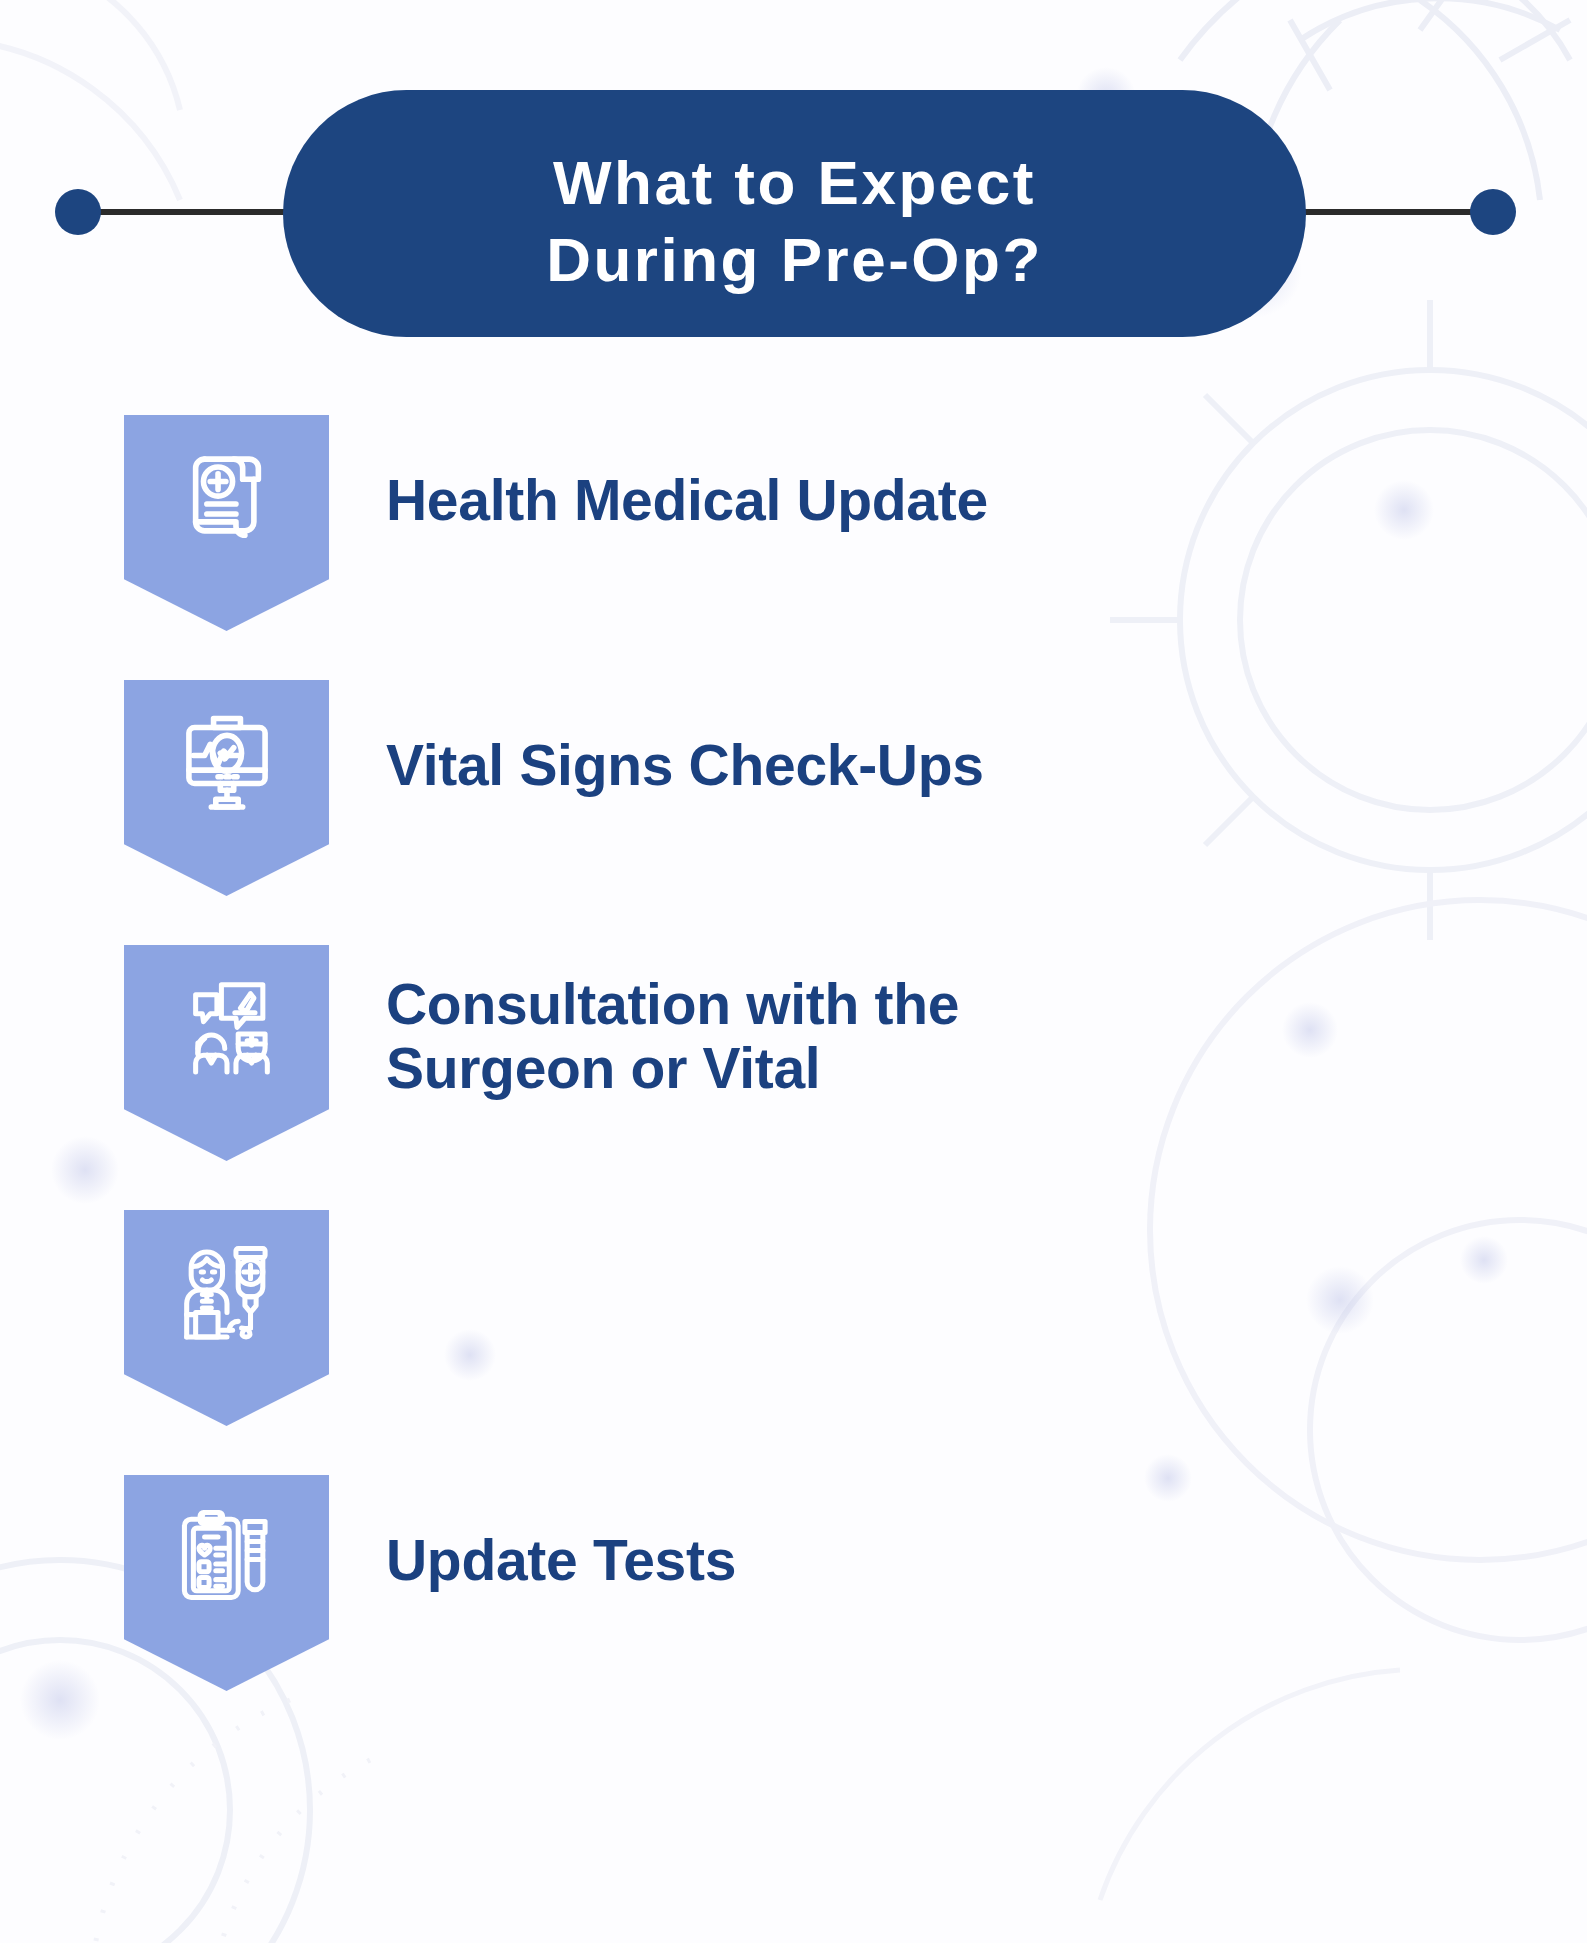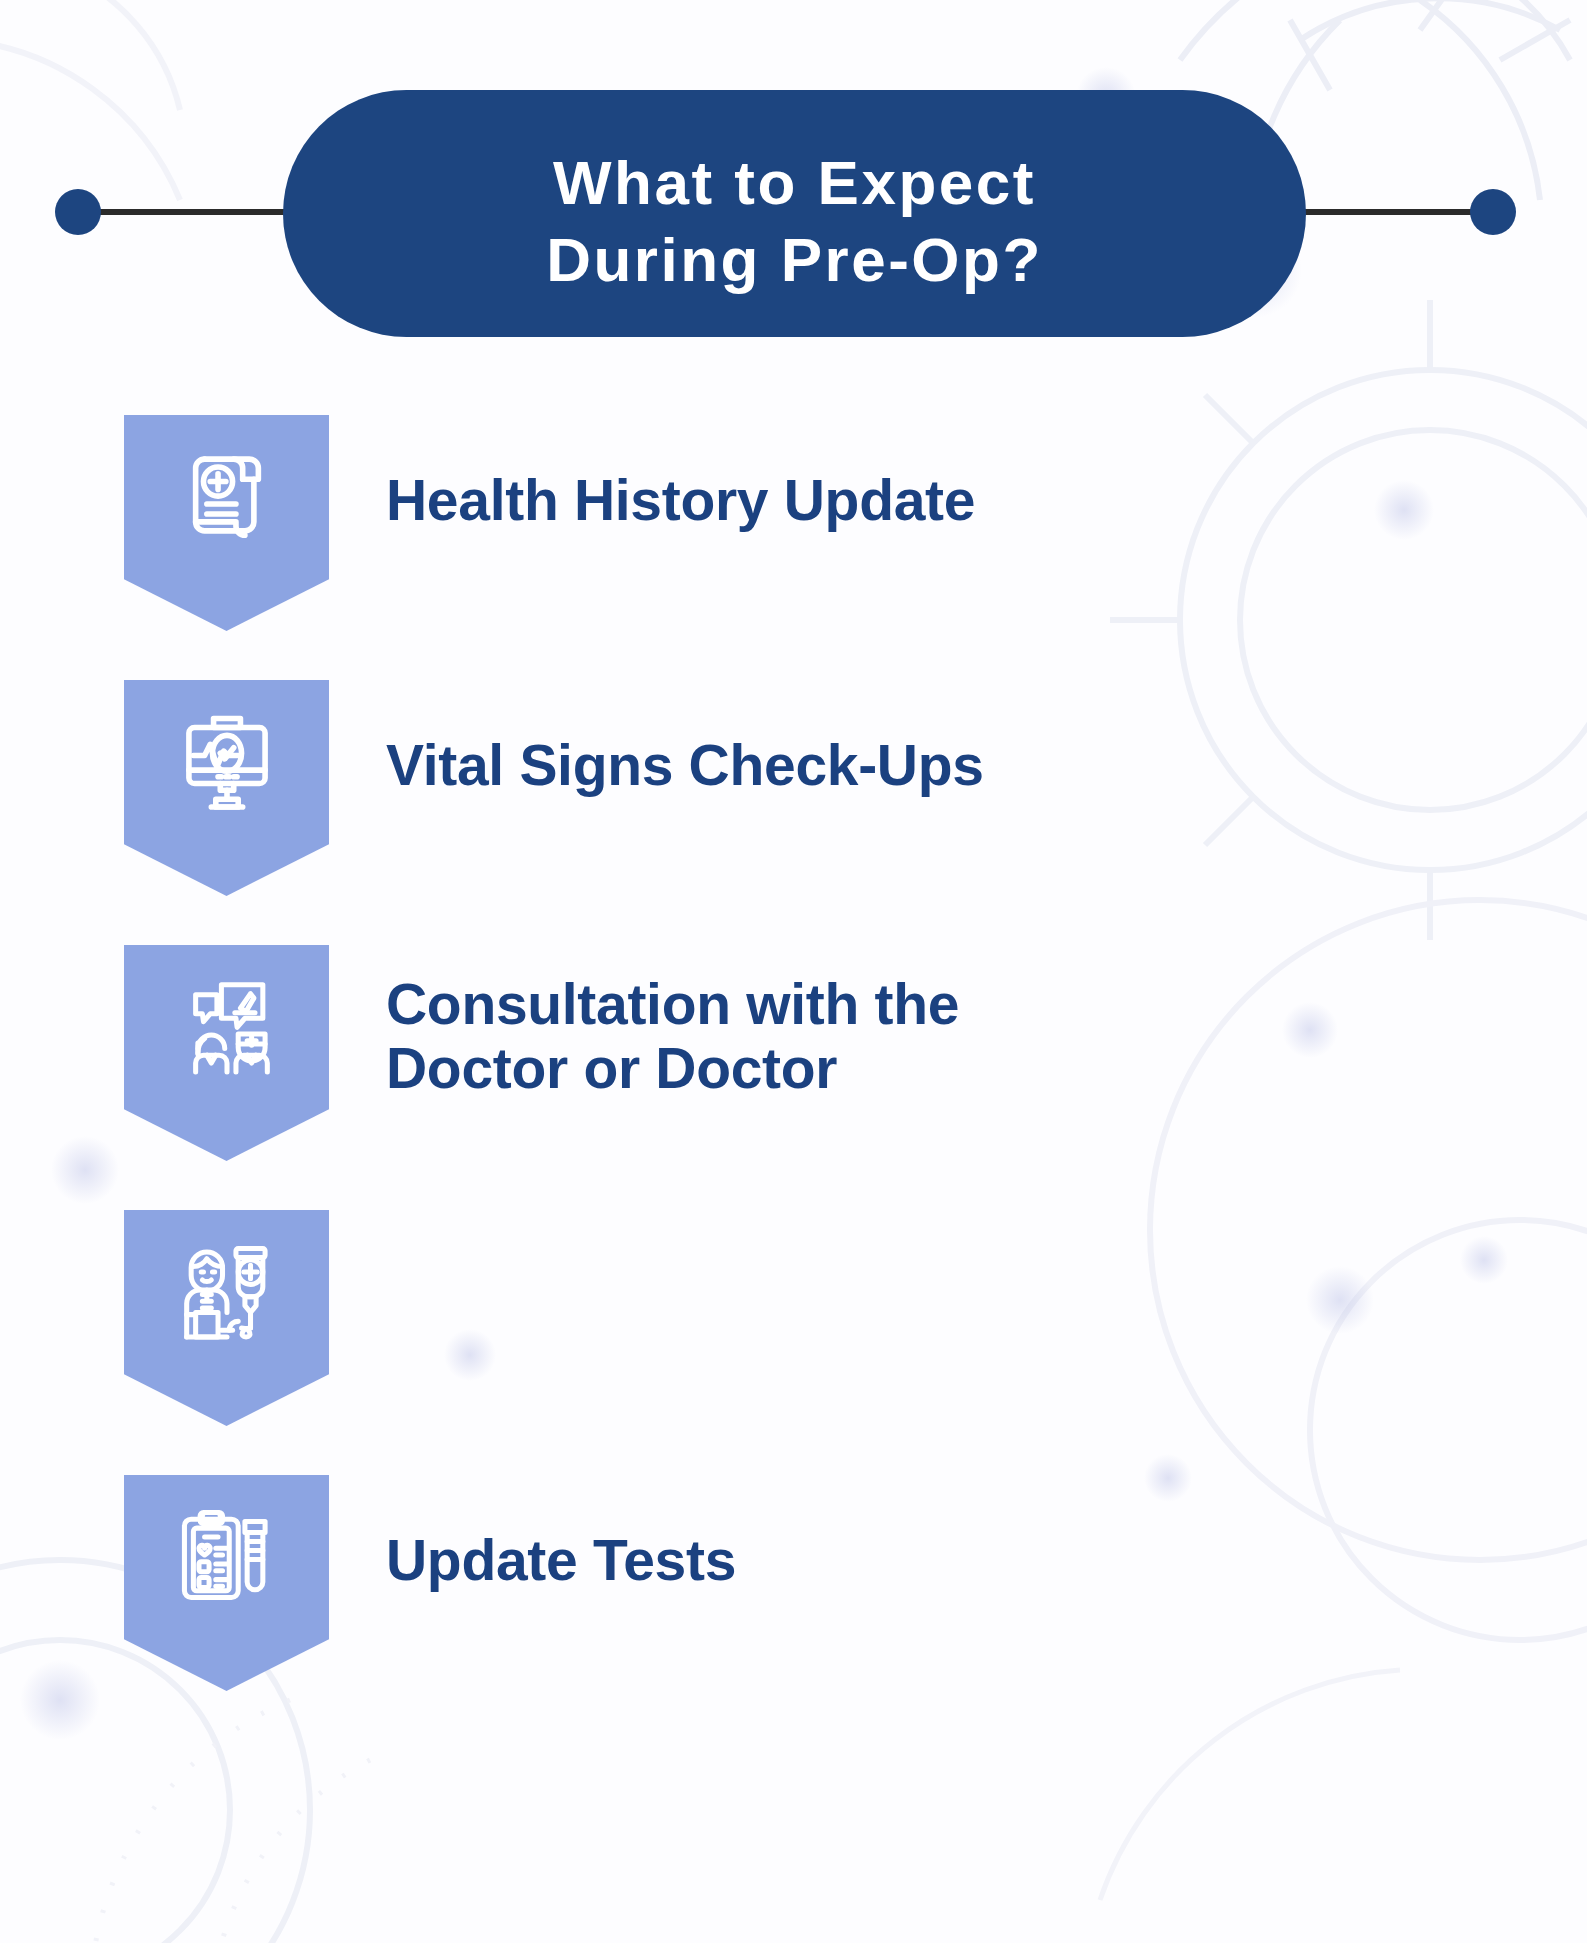--- a/index.html
+++ b/index.html
@@ -235,21 +235,21 @@
           <path d="M30 18h40a8 8 0 0 1 8 8v10H64"></path>
           <path d="M64 36V26a8 8 0 0 0-8-8"></path>
           <path d="M30 18a8 8 0 0 0-8 8v48a8 8 0 0 0 8 8h36a8 8 0 0 0 8-8V36"></path>
           <path d="M22 74h36v4a8 8 0 0 0 8 8"></path>
           <circle cx="42" cy="38" r="13"></circle>
           <path d="M42 31v14M35 38h14"></path>
           <path d="M32 58h26M32 67h26"></path>
         </svg>
       </span>
     </div>
-    <div class="step-label single">Health History Update</div>
+    <div class="step-label single">Health Medical Update</div>
   </div>
 
   <div class="step-row">
     <div class="step-banner">
       <span class="step-icon">
         <svg viewBox="0 0 100 100" fill="none" stroke="#ffffff" stroke-width="5" stroke-linecap="round" stroke-linejoin="round">
           <rect x="16" y="21" width="68" height="50" rx="5"></rect>
           <path d="M38 13h24v8H38z"></path>
           <path d="M16 59h68"></path>
           <path d="M20 46h10l5-10 6 20 6-14 4 4h9"></path>
@@ -281,21 +281,21 @@
           <path d="M32 77l4 7 4-7"></path>
           <path d="M58 92v-8a7 7 0 0 1 7-7h14a7 7 0 0 1 7 7v8"></path>
           <path d="M68 77l4 7 4-7"></path>
           <path d="M60 70a12 12 0 0 0 24 0v-3H60z"></path>
           <path d="M60 67v-9h24v9"></path>
           <path d="M72 60v8M68 64h8"></path>
         </svg>
       </span>
     </div>
     <div class="step-label double">Consultation with the
-Doctor or  Doctor</div>
+Surgeon or  Vital</div>
   </div>
 
   <div class="step-row">
     <div class="step-banner">
       <span class="step-icon">
         <svg viewBox="0 0 100 100" fill="none" stroke="#ffffff" stroke-width="4.5" stroke-linecap="round" stroke-linejoin="round">
           <path d="M18 30a14 14 0 0 1 28 0v7a14 14 0 0 1-28 0z"></path>
           <path d="M20 29c5 0 10-3 12-7 3 4 8 7 14 7"></path>
           <path d="M27 34h2M37 34h2"></path>
           <path d="M28 41c2 2 6 2 8 0"></path>

